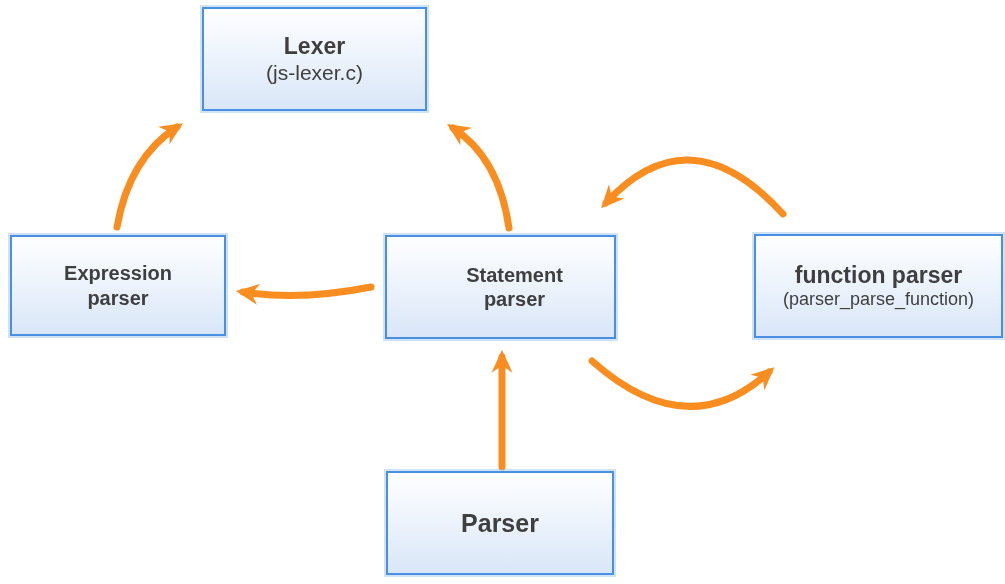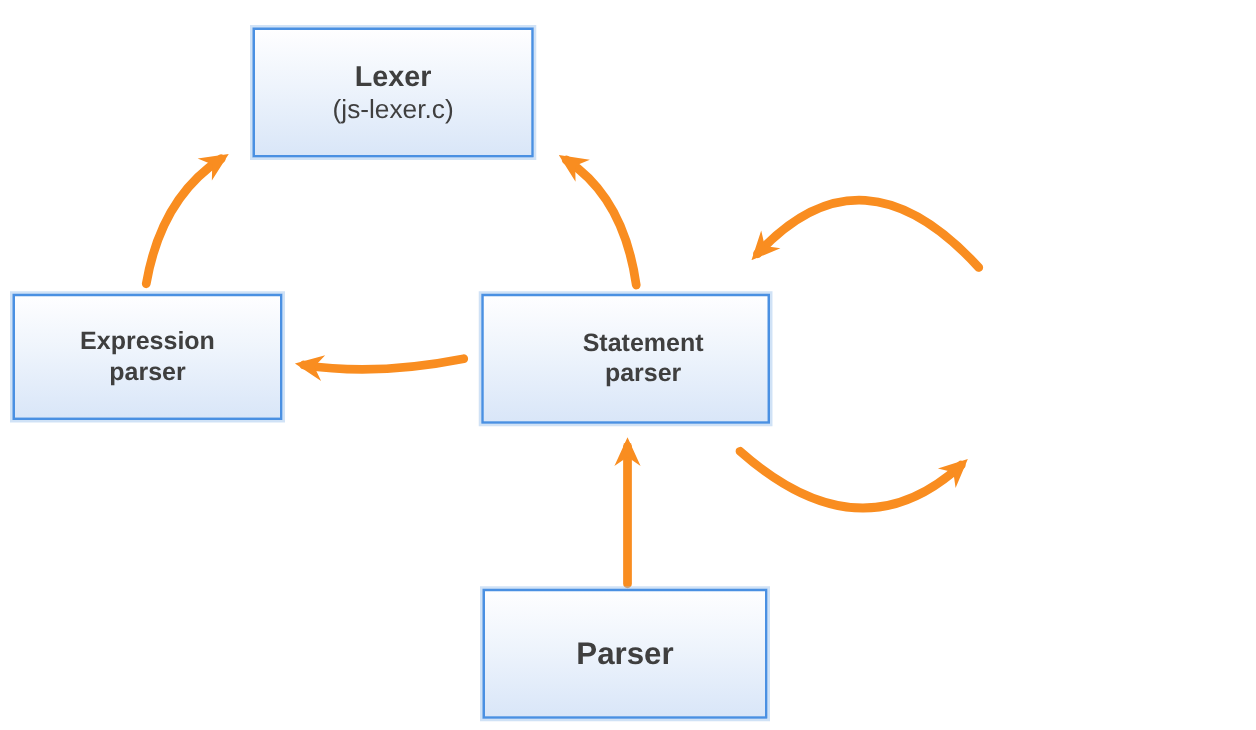--- a/index.html
+++ b/index.html
@@ -39,21 +39,21 @@
     justify-content:center;
     text-align:center;
     color:var(--text);
     line-height:1.22;
   }
   .node .title{font-size:20px;font-weight:700;}
   .node .title.bold{font-weight:700;}
   .node .subtitle{font-size:19px;font-weight:400;}
   .title-line{display:block;}
 
-  .node-lexer{left:202px;top:22px;width:225px;height:104px;}
+  .node-lexer{left:202px;top:7px;width:225px;height:104px;}
   .node-lexer .title{font-size:23px;}
   .node-lexer .subtitle{font-size:21px;}
 
   .node-expression{left:10px;top:235px;width:216px;height:101px;}
   .node-statement{left:385px;top:235px;width:231px;height:104px;padding-left:28px;}
 
   .node-function{left:754px;top:234px;width:249px;height:104px;}
   .node-function .title{font-size:23px;}
   .node-function .subtitle{font-size:18px;}
 
@@ -92,18 +92,22 @@
     </div>
   </div>
 
   <div class="node node-statement">
     <div class="title">
       <span class="title-line">Statement</span>
       <span class="title-line">parser</span>
     </div>
   </div>
 
+  <div class="node node-function">
+    <div class="title bold">function parser</div>
+    <div class="subtitle">(parser_parse_function)</div>
+  </div>
 
   <div class="node node-parser">
     <div class="title bold">Parser</div>
   </div>
 
 </div>
 
 </body></html>

